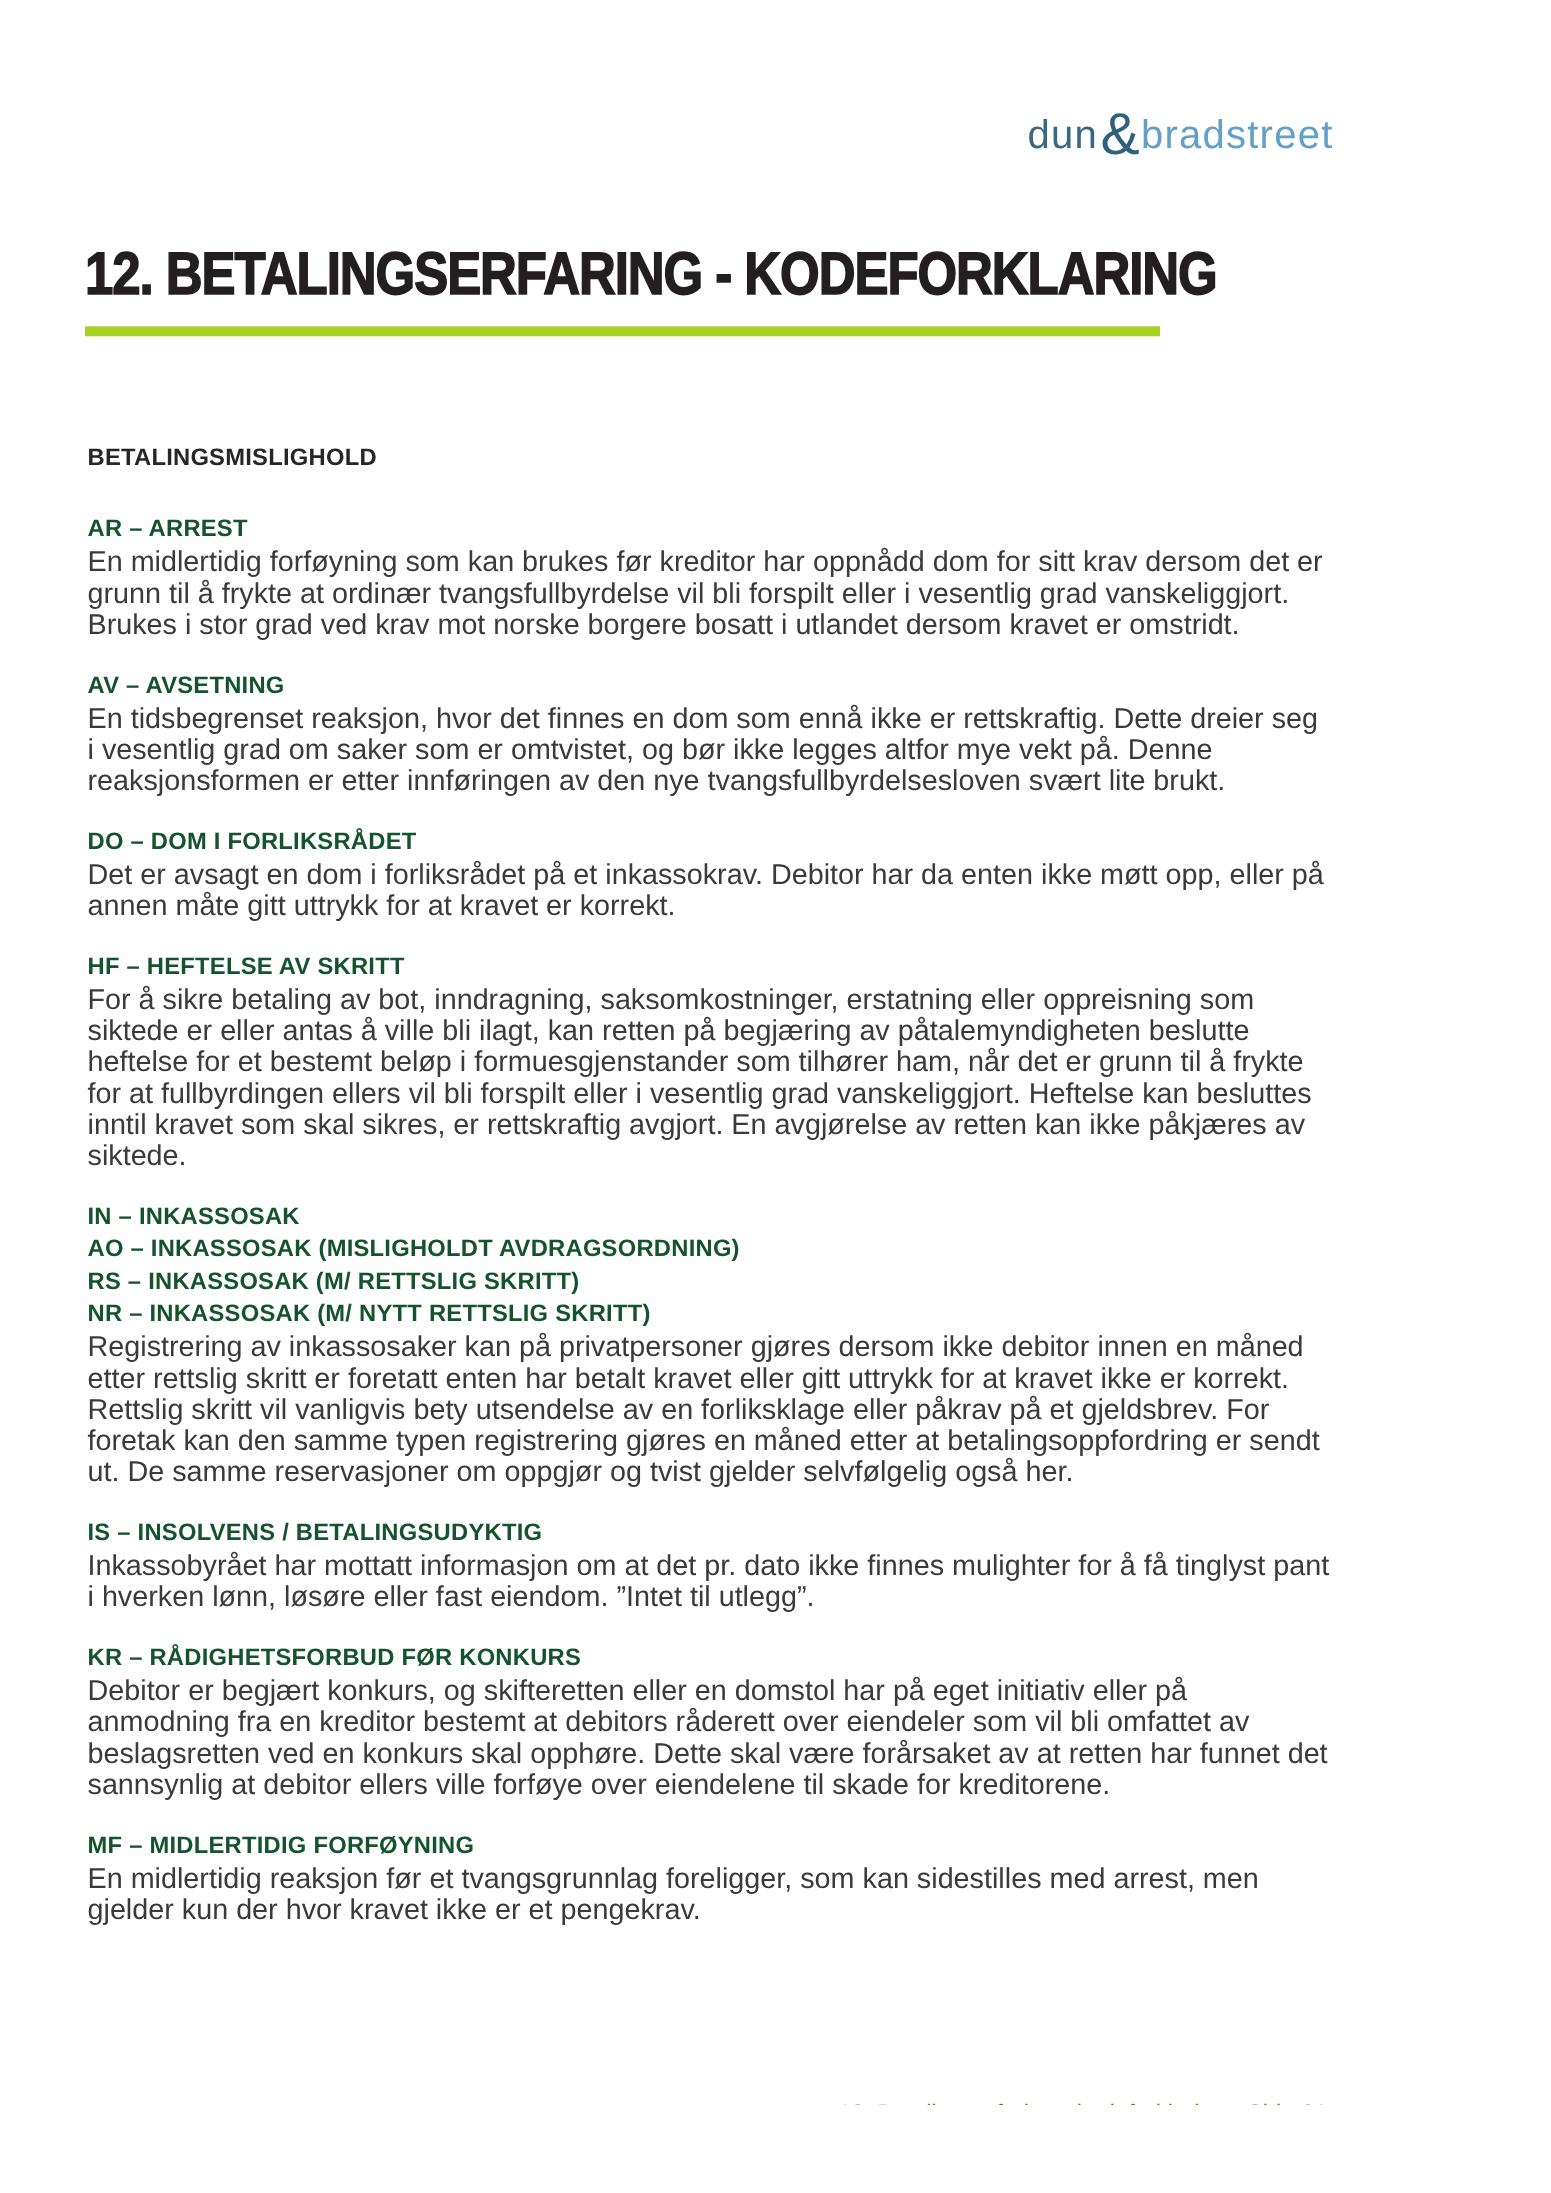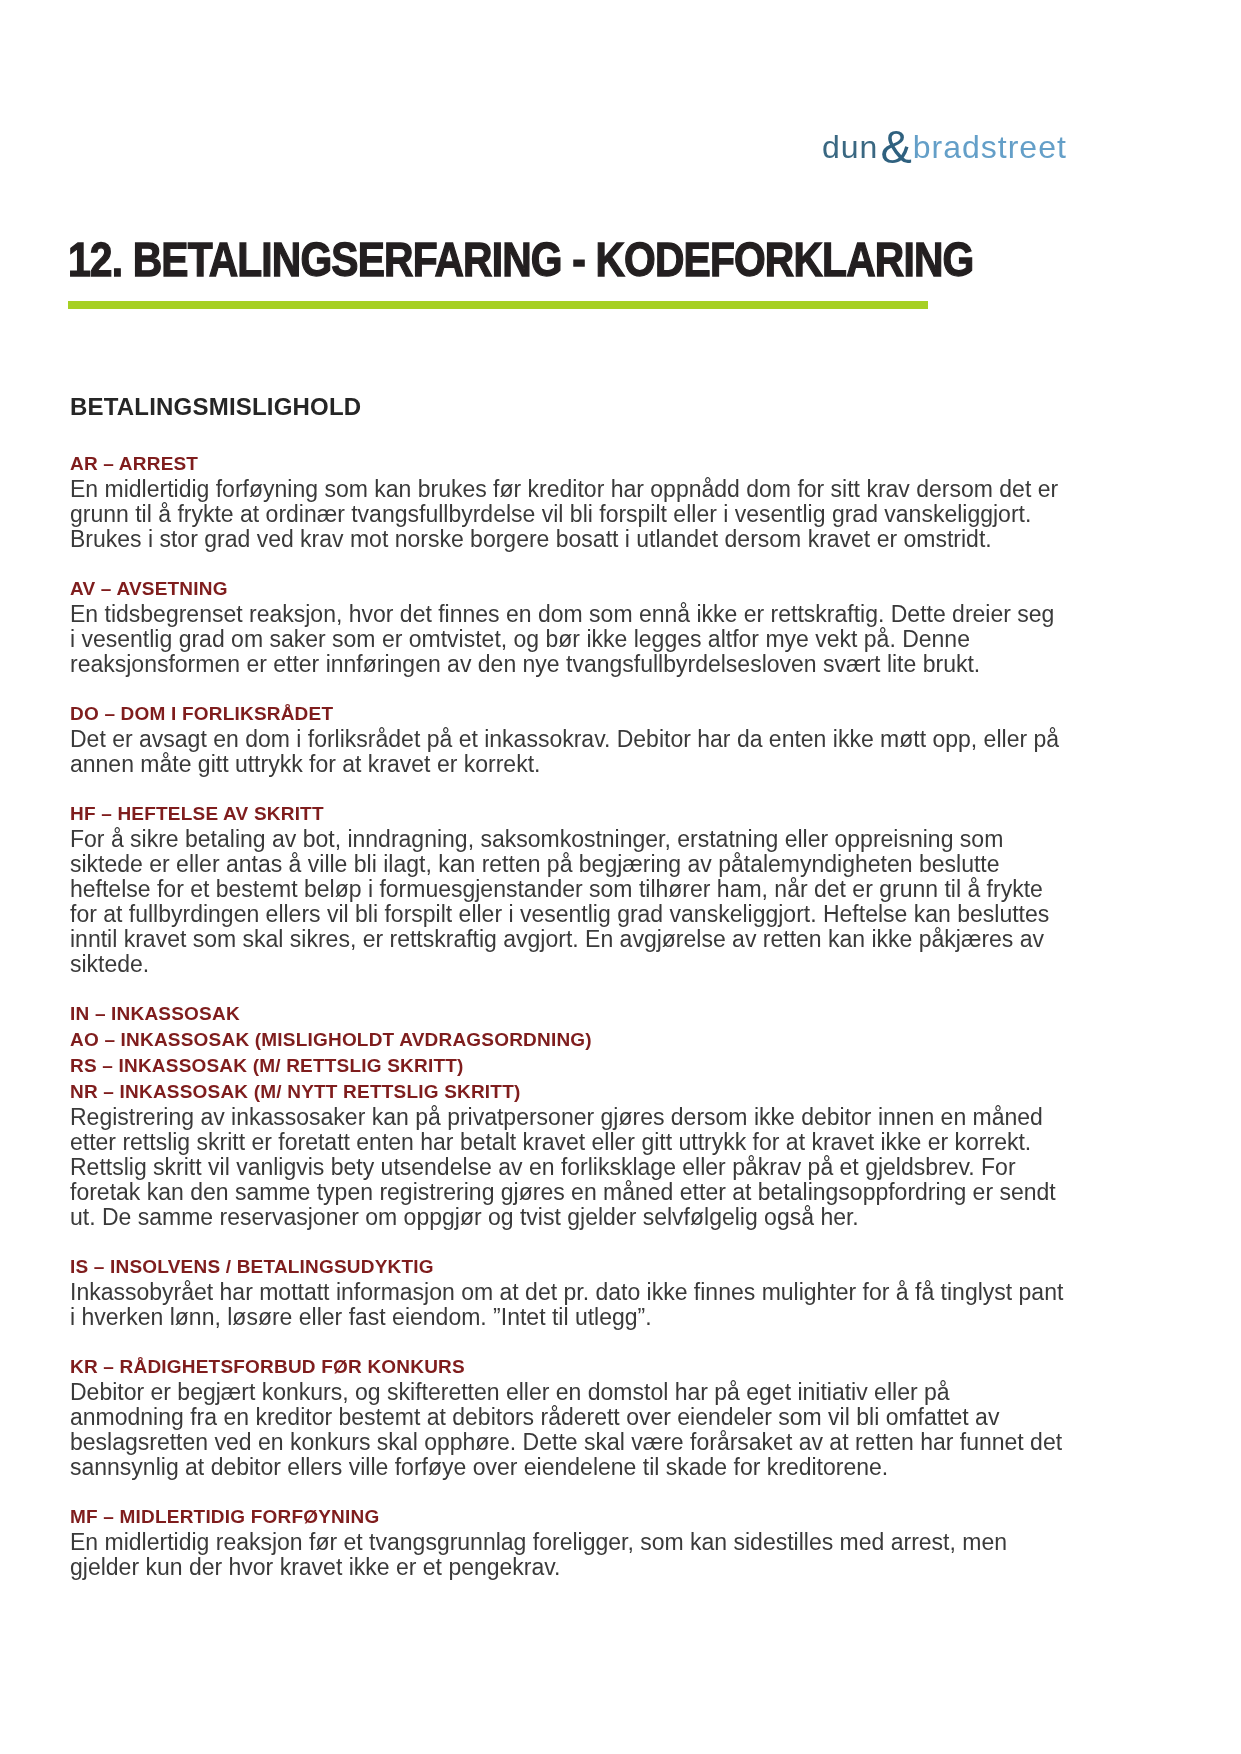--- a/index.html
+++ b/index.html
@@ -7,21 +7,20 @@
     padding: 0;
     background: #ffffff;
     font-family: "Liberation Sans", sans-serif;
   }
   .page {
     position: relative;
     width: 1241px;
     height: 1684px;
     background: #ffffff;
     overflow: hidden;
-    margin-top: 40px;
   }
 
   
   .logo {
     position: absolute;
     top: 74px;
     left: 822px;
     width: 250px;
     white-space: nowrap;
     user-select: none;
@@ -71,33 +70,33 @@
 
   
   .content {
     position: absolute;
     left: 70px;
     top: 354px;
     width: 995px;
     color: #3a3a3a;
   }
   .section-header {
-    font-size: 24px;
+    font-size: 19px;
     font-weight: 700;
     line-height: 25px;
     color: #262626;
     letter-spacing: 0.2px;
   }
   .entry { margin-top: 24px; }
   .entry.first { margin-top: 32px; }
   .entry-heading {
     font-size: 19px;
     font-weight: 700;
     line-height: 26px;
-    color: #7f1d1d;
+    color: #14532d;
     letter-spacing: 0.2px;
   }
   .entry-body {
     font-size: 23px;
     line-height: 25px;
     color: #3a3a3a;
   }
 
   
   .page-footer {

